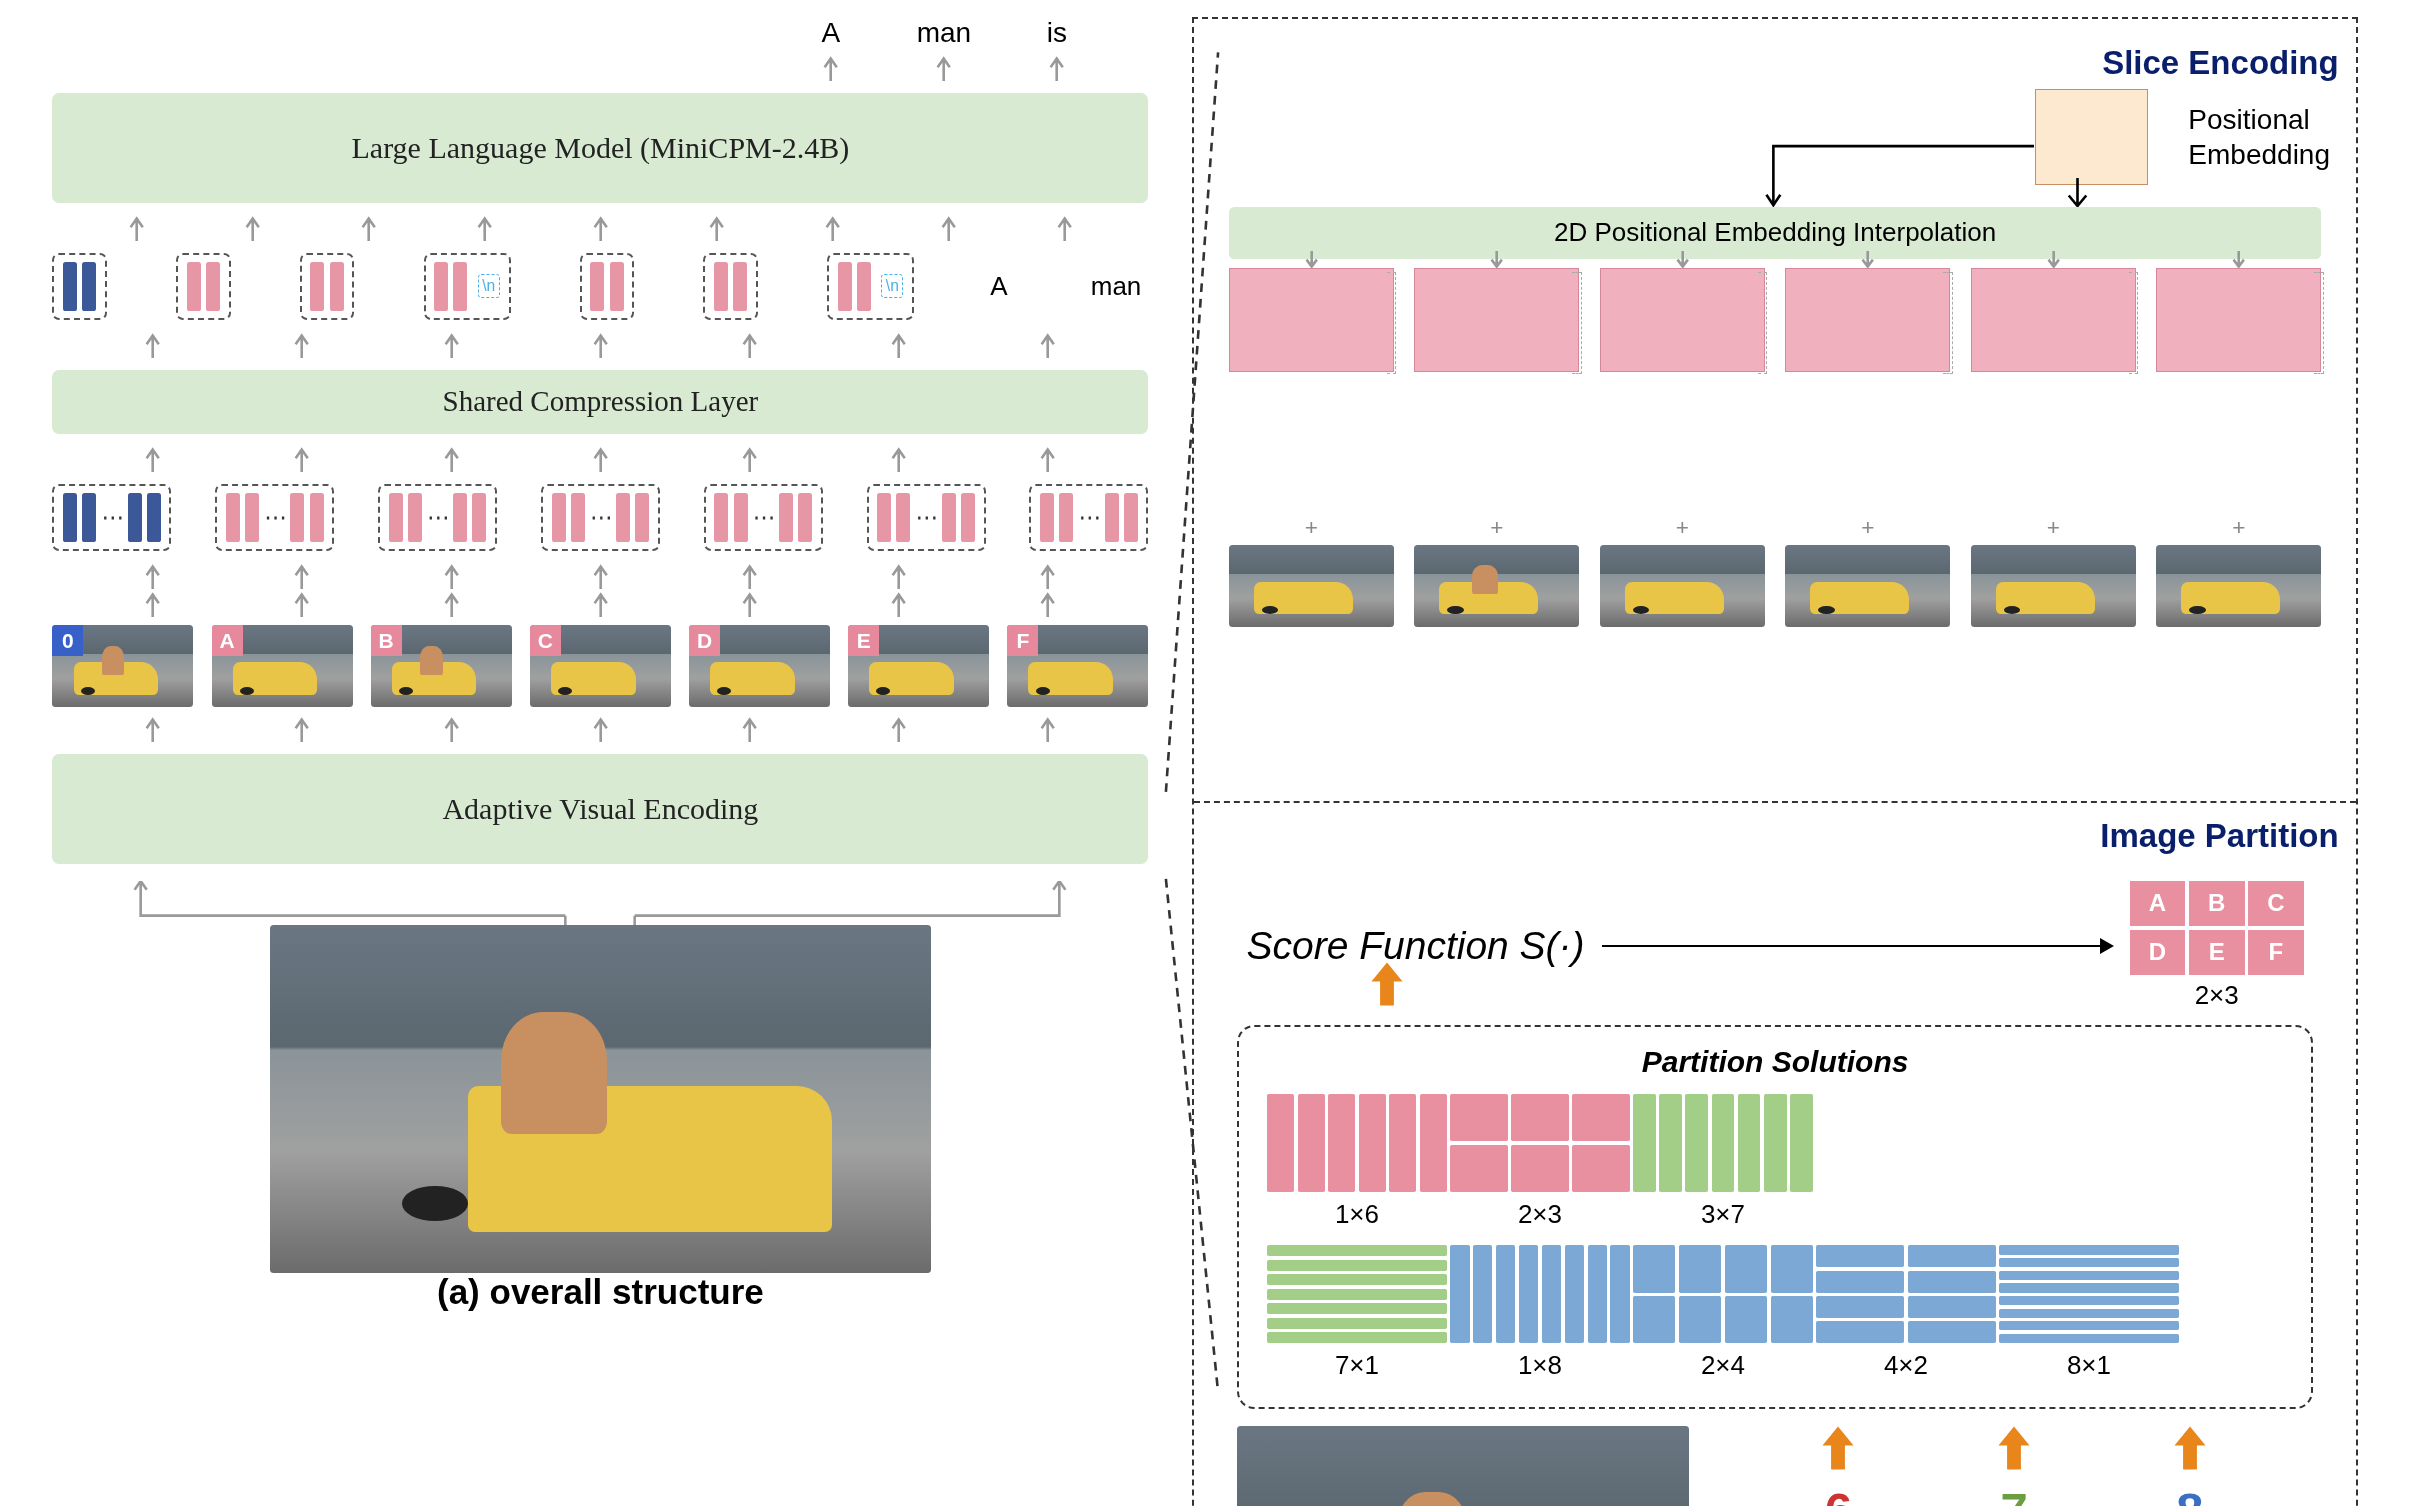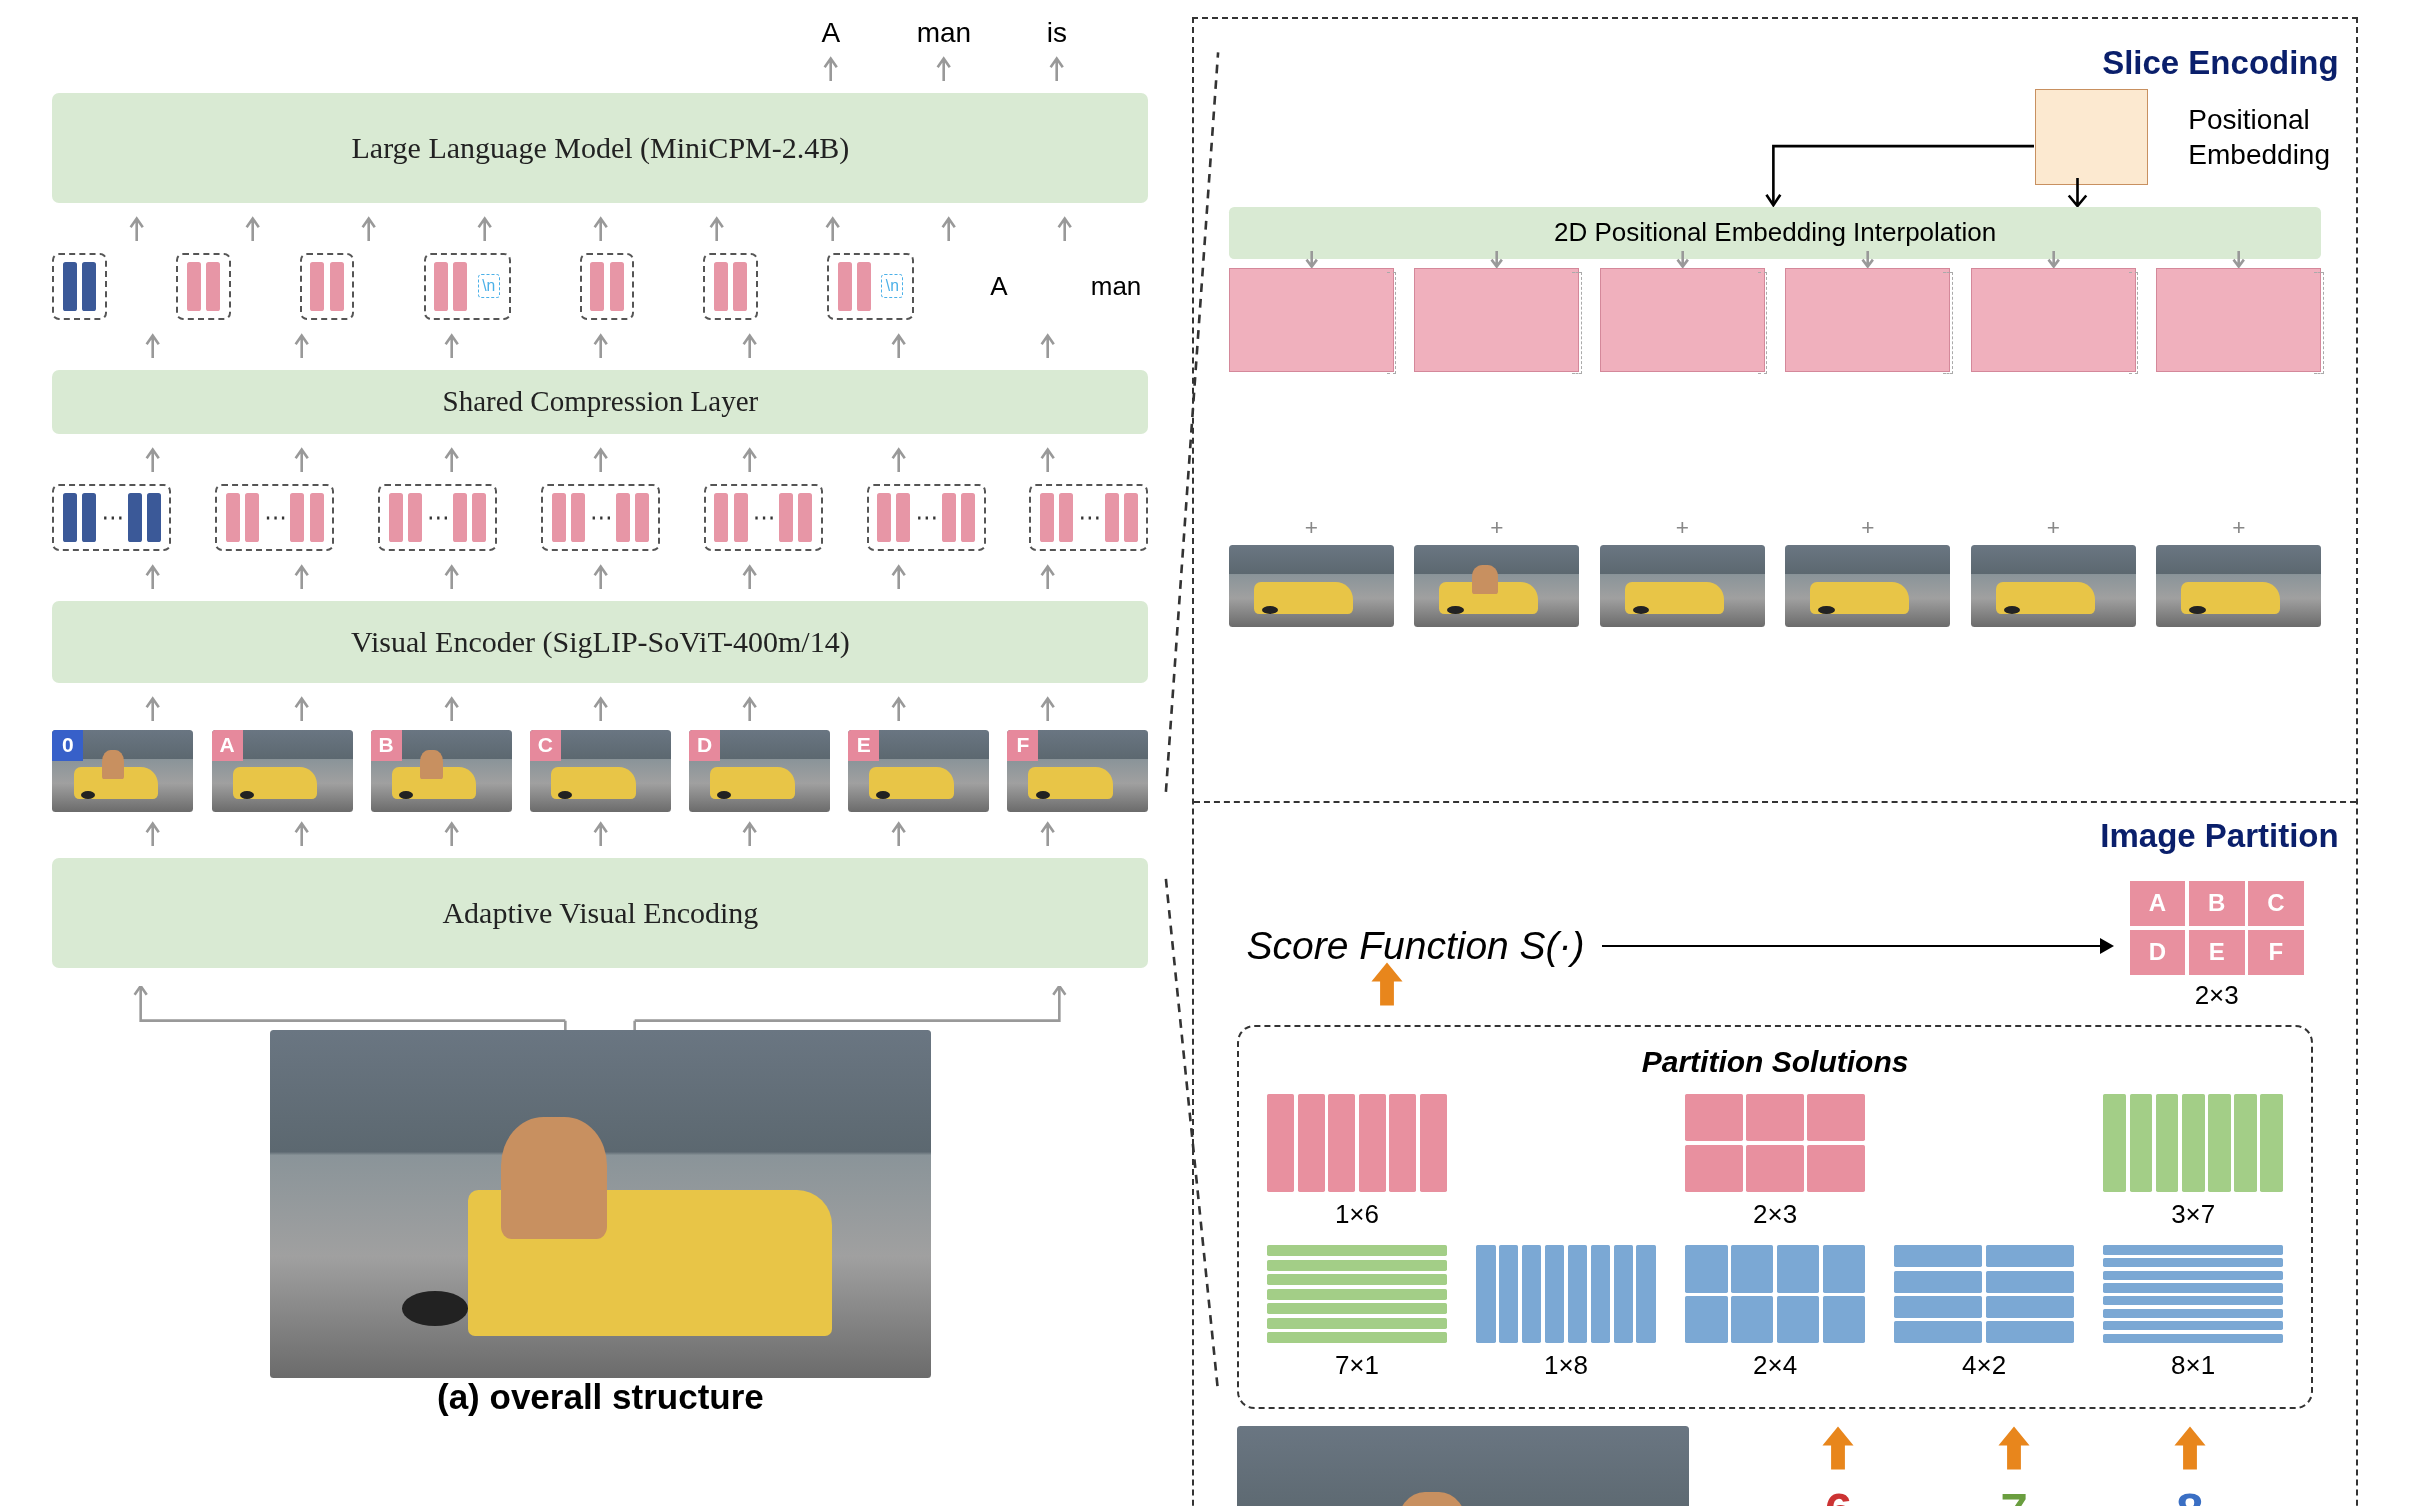--- a/index.html
+++ b/index.html
@@ -75,21 +75,21 @@
   .score-label { font-size: 39px; font-style: italic; }
   .score-arrow-right { flex: 1; height: 2.6px; background: #000; margin: 0 17.4px; position: relative; }
   .score-arrow-right::after { content: ''; position: absolute; right: -1.7px; top: -7px; border-left: 14px solid #000; border-top: 8.7px solid transparent; border-bottom: 8.7px solid transparent; }
   .result-grid { width: 174px; }
   .result-grid-inner { display: grid; grid-template-columns: repeat(3, 1fr); gap: 3.5px; }
   .result-cell { background: #e8909f; color: #fff; font-size: 24px; text-align: center; padding: 8.7px 0; font-weight: bold; }
   .result-caption { text-align: center; font-size: 26px; margin-top: 5.2px; }
 
   .partition-box { border: 2.2px dashed #333; border-radius: 17.4px; margin: 14px 26px; padding: 17.4px 26px 12px; }
   .partition-title { text-align: center; font-size: 30px; font-style: italic; font-weight: bold; margin-bottom: 14px; }
-  .partition-row { display: flex; justify-content: space-between; margin-bottom: 14px; }
+  .partition-row { display: flex; margin-bottom: 14px; }
   .partition-item { width: 183px; }
   .partition-vis { width: 100%; height: 101px; display: grid; gap: 3.5px; padding: 1.7px; }
   .partition-vis > div { border-radius: 1.7px; }
   .partition-vis.pink > div { background: #e8909f; }
   .partition-vis.green > div { background: #a3ce87; }
   .partition-vis.blue > div { background: #7ba8d4; }
   .partition-label { text-align: center; font-size: 26px; margin-top: 5.2px; }
 
   .bottom-row { display: flex; margin: 17.4px 26px 0; gap: 26px; align-items: flex-start; }
   .bottom-image { width: 452px; height: 261px; border-radius: 3.5px; overflow: hidden; }
@@ -380,21 +380,20 @@
             <path d="M10 30 V6 M3 14 L10 4 L17 14" stroke="#999" stroke-width="3" fill="none"></path>
           </svg>
         </div>
       <div class="arr">
           <svg width="17.4" height="26" viewBox="0 0 20 30">
             <path d="M10 30 V6 M3 14 L10 4 L17 14" stroke="#999" stroke-width="3" fill="none"></path>
           </svg>
         </div>
     </div>
 
-    <div class="green-block">Visual Encoder (SigLIP-SoViT-400m/14)</div>
 
     <div class="arrow-row seven">
       <div class="arr">
           <svg width="17.4" height="26" viewBox="0 0 20 30">
             <path d="M10 30 V6 M3 14 L10 4 L17 14" stroke="#999" stroke-width="3" fill="none"></path>
           </svg>
         </div>
       <div class="arr">
           <svg width="17.4" height="26" viewBox="0 0 20 30">
             <path d="M10 30 V6 M3 14 L10 4 L17 14" stroke="#999" stroke-width="3" fill="none"></path>

